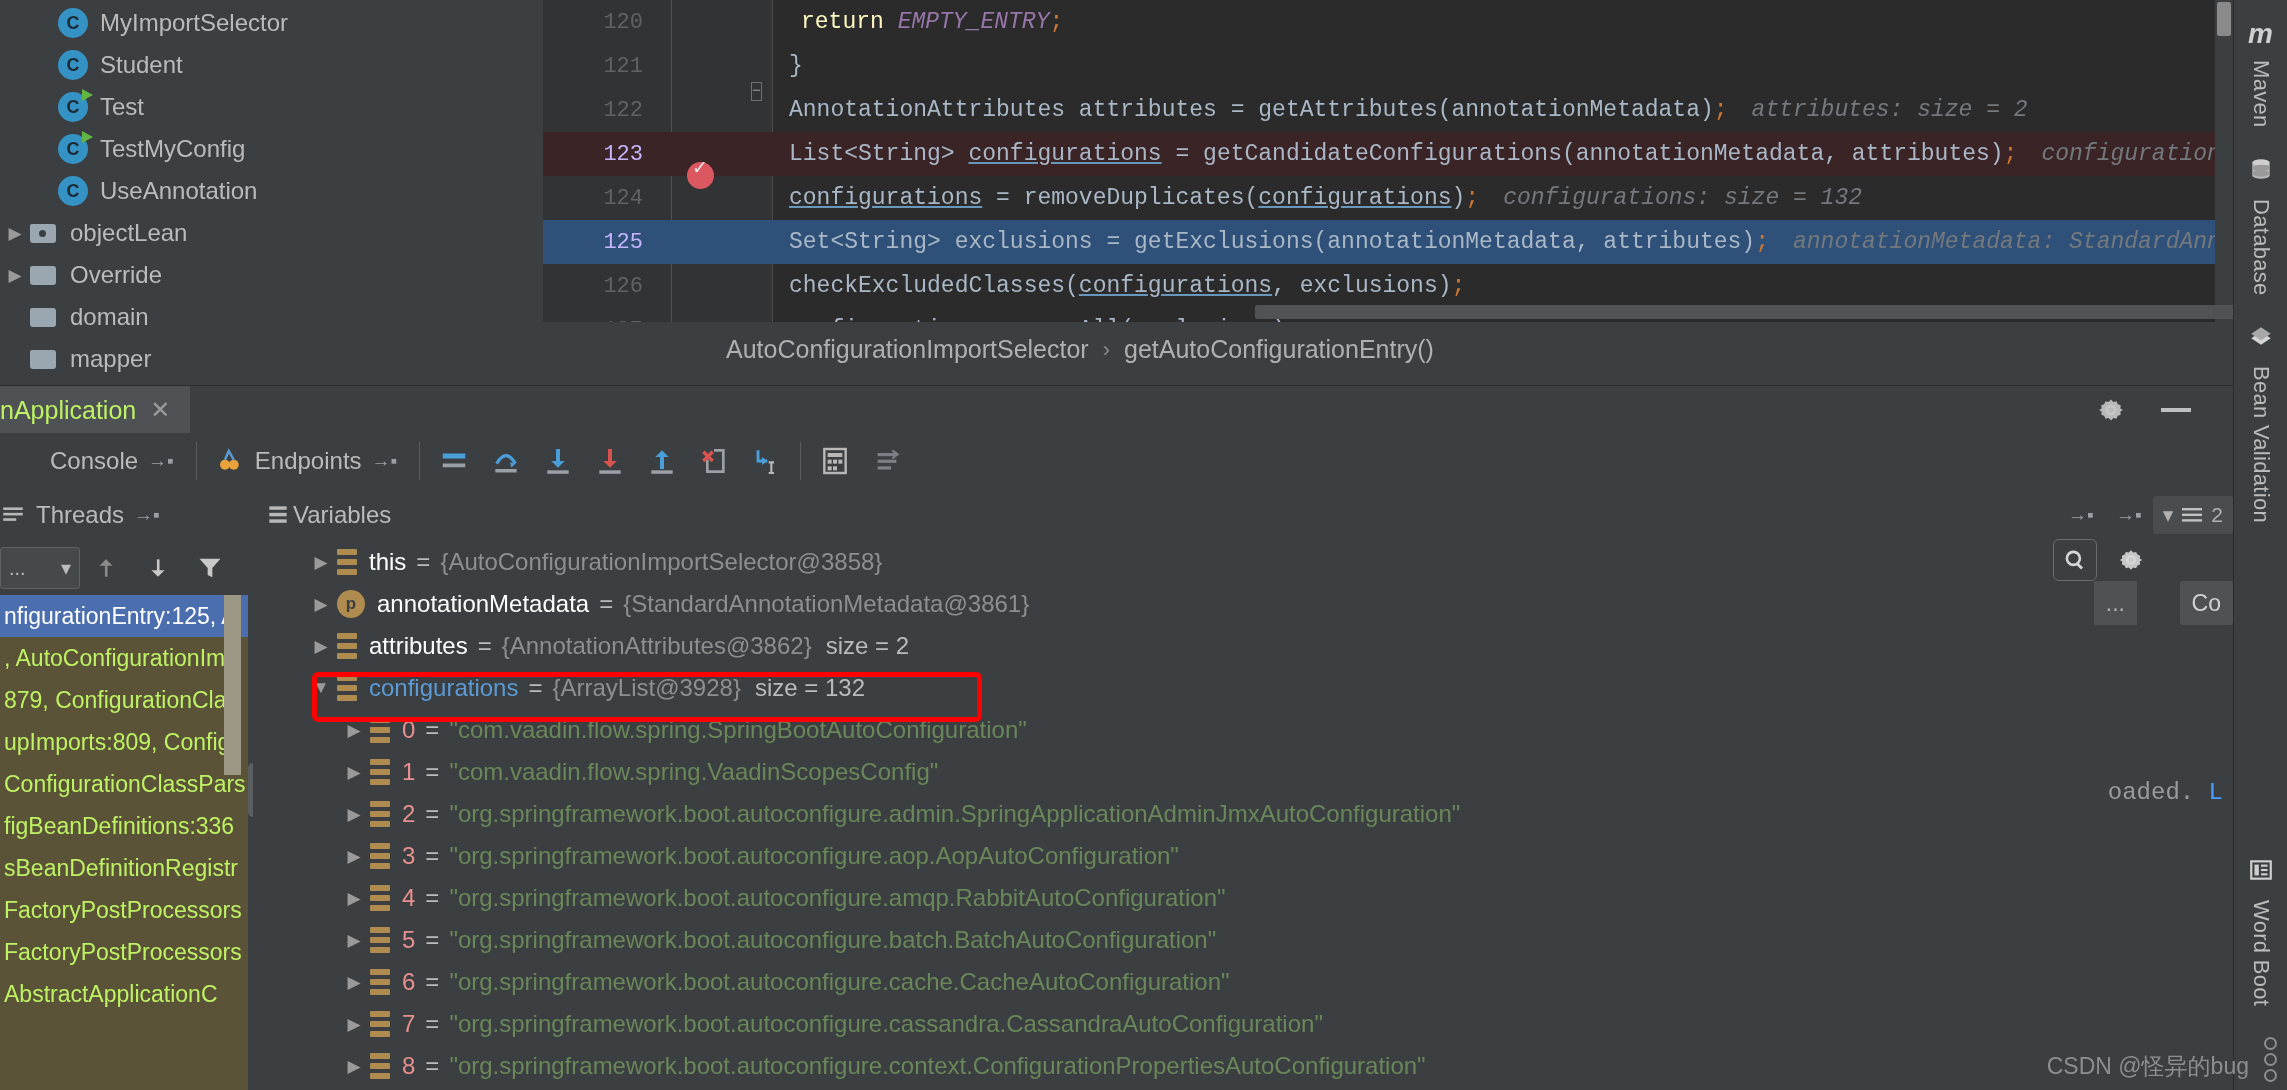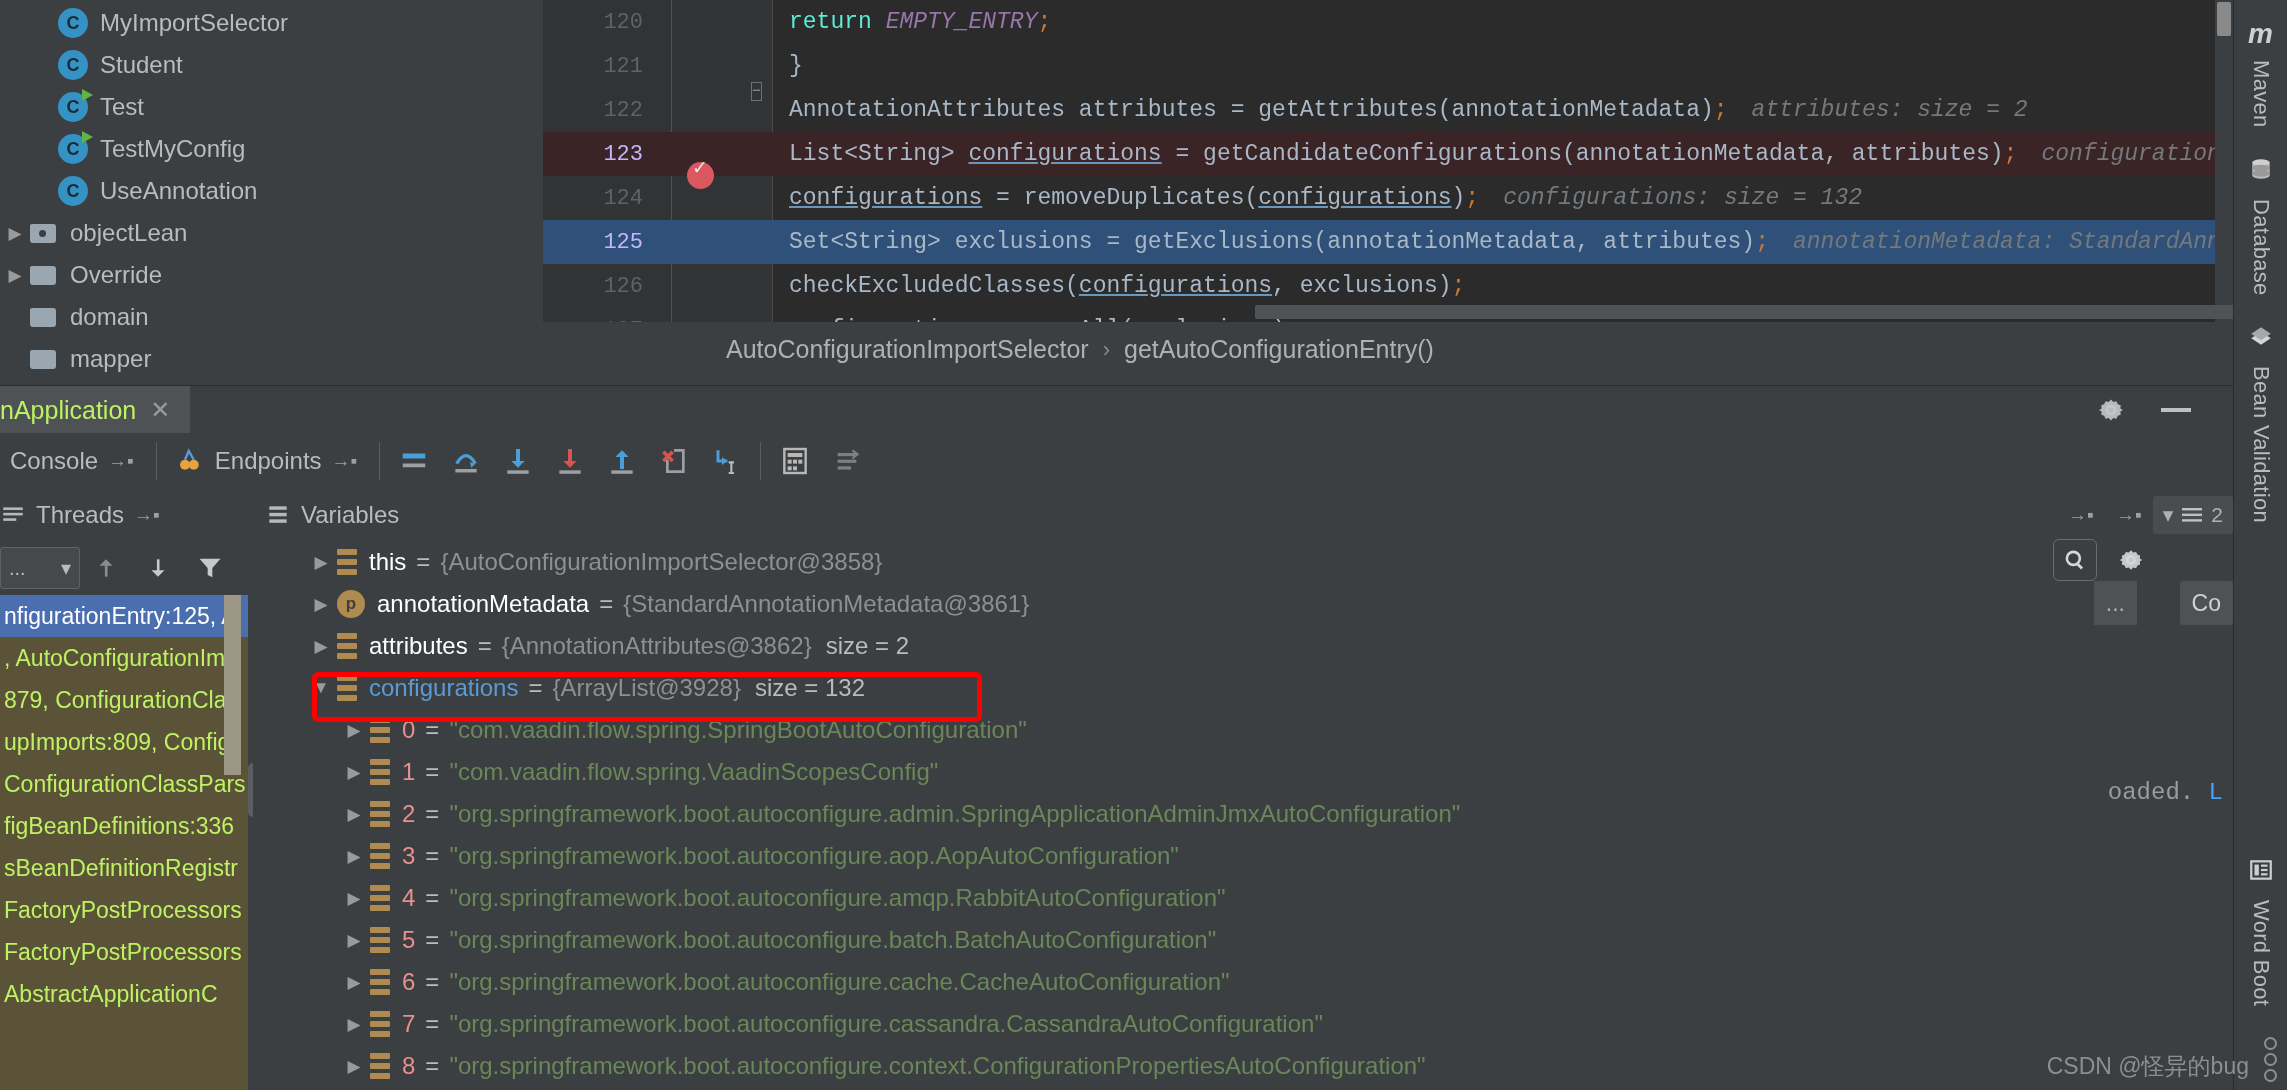--- a/index.html
+++ b/index.html
@@ -80,21 +80,21 @@
   }
   .bp-dot::after {
     content: "✓"; position: absolute; left: 5px; top: -6px;
     color: #e8e8e8; font-size: 19px; font-family: "DejaVu Sans", sans-serif;
   }
   .fold {
     position: absolute; left: 98px; top: 10px; width: 20px; height: 24px;
   }
   .fold .mk { width: 18px; height: 22px; border: 1px solid #6e7174; color: #9a9a9a;
     font-size: 15px; text-align: center; line-height: 20px; }
-  .kw  { color: #5eead4; }
+  .kw  { color: #fef9c3; margin-left: 12px; }
   .fld2{ color: #9876aa; font-style: italic; }
   .ident { color: #a9b7c6; }
   .und { text-decoration: underline; text-decoration-color: #6897bb; }
   .semi { color: #cc7832; }
   .hint { color: #74797d; font-style: italic; }
 
   .ed-gutter-sep {
     position: absolute; left: 229px; top: 0; width: 1px; height: 322px; background: #4b4b4b;
   }
   .ed-vline {
@@ -133,21 +133,21 @@
   .tw-gear {
     position: absolute; right: 106px; top: 8px; width: 32px; height: 32px;
   }
   .tw-min {
     position: absolute; right: 42px; top: 22px; width: 30px; height: 4px; background: #c0c0c0;
   }
 
   
   .dbg-toolbar {
     position: absolute; left: 0; top: 433px; width: 2233px; height: 56px;
-    background: #3c3f41; display: flex; align-items: center;
+    background: #3c3f41; display: flex; align-items: center; padding-left: 40px;
   }
   .tb-tab {
     display: flex; align-items: center; height: 56px; padding: 0 14px 0 10px;
     color: #bbbbbb; font-size: 24px; gap: 10px;
   }
   .tb-sep { width: 1px; height: 38px; background: #5a5d5f; margin: 0 8px; }
   .tb-btn {
     width: 52px; height: 52px; display: flex; align-items: center; justify-content: center;
   }
   .arrow-lbl { color: #9aa0a6; font-size: 19px; }
@@ -194,21 +194,21 @@
   }
   .strip-btn.active { background: #5b5f61; border-radius: 5px; }
 
   
   .vars-panel {
     position: absolute; left: 253px; top: 489px; width: 1980px; height: 601px;
     background: #3c3f41;
   }
   .vars-head {
     position: absolute; left: 0; top: 0; width: 100%; height: 52px;
-    display: flex; align-items: center; gap: 10px; padding-left: 12px;
+    display: flex; align-items: center; gap: 2px; padding-left: 12px;
     color: #bbbbbb; font-size: 24px;
   }
   .vars-head-right {
     position: absolute; right: 0; top: 0; height: 52px; display: flex; align-items: center;
   }
   .vh-btn { width: 48px; height: 52px; display: flex; align-items: center; justify-content: center; }
   .vh-chip {
     height: 38px; display: flex; align-items: center; gap: 6px; padding: 0 10px;
     background: #4a4d4f; border-radius: 3px; color: #b0b0b0; font-size: 21px;
   }

